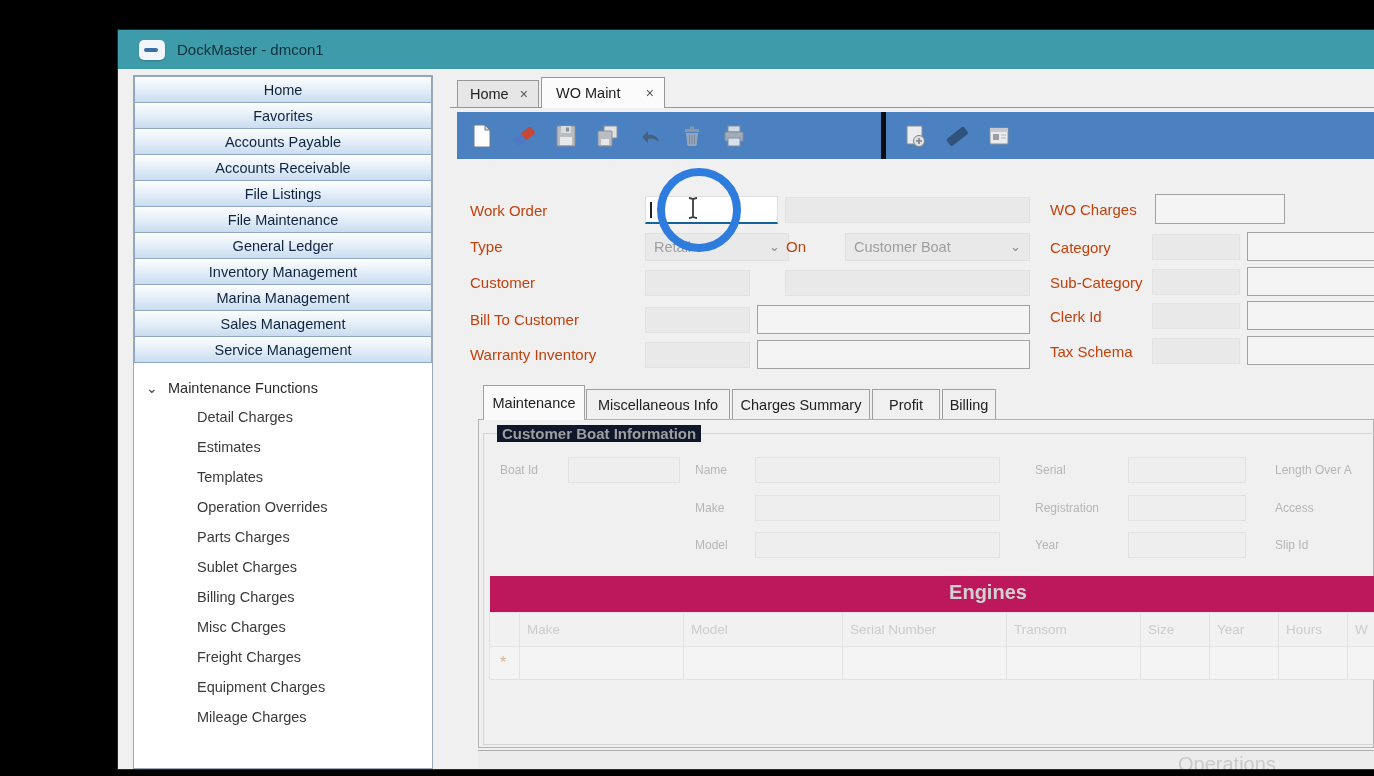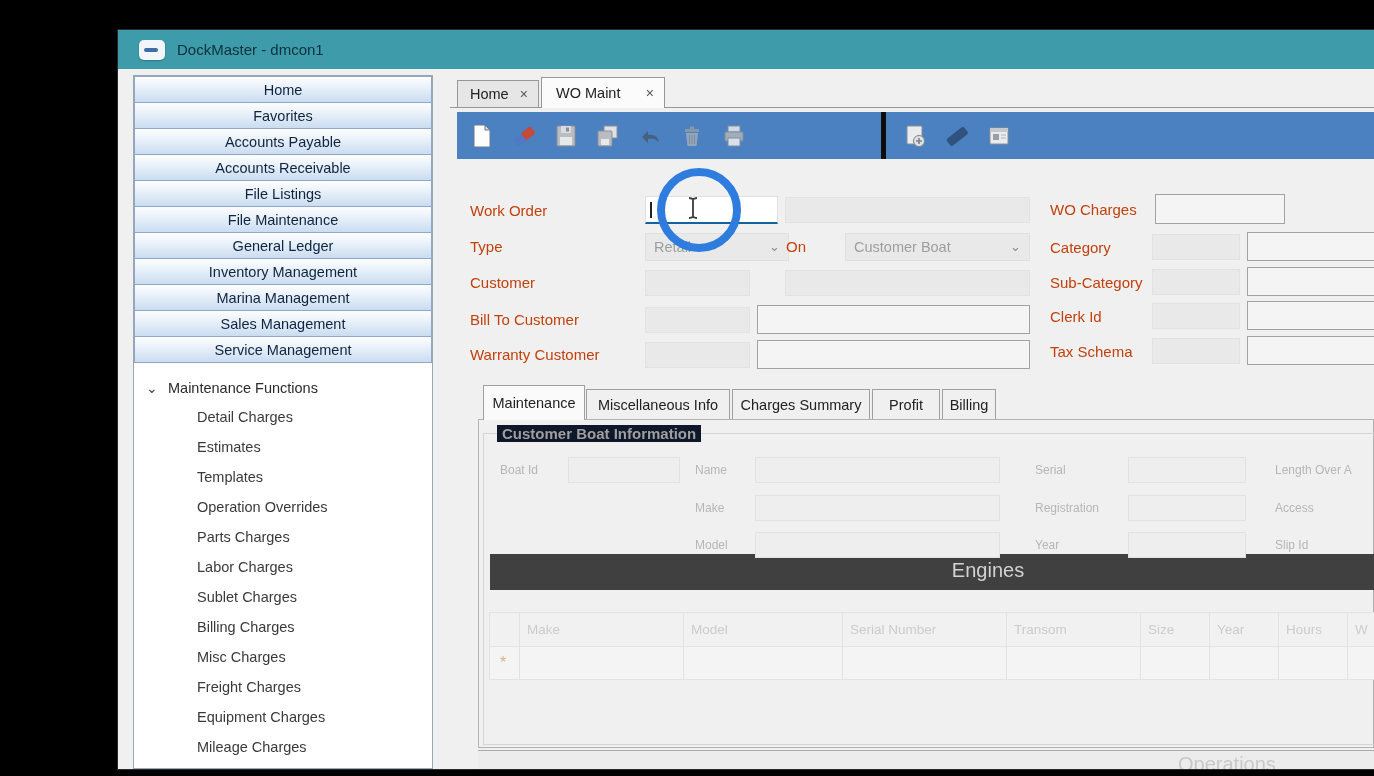--- a/index.html
+++ b/index.html
@@ -41,21 +41,21 @@
   .dd-arrow{margin-left:auto;margin-right:8px;color:#8a8a8a;font-size:13px;line-height:8px;}
   .circle-anno{position:absolute;left:539px;top:138px;width:84px;height:84px;border:8px solid #2e7cdd;border-radius:50%;z-index:20;pointer-events:none;}
   .ibeam{position:absolute;z-index:21;}
   
   .subtab{position:absolute;height:30px;top:359px;border:1px solid #a0a0a0;border-bottom:none;display:flex;align-items:center;justify-content:center;font-size:14.5px;color:#222;background:#f0f0f0;cursor:pointer;}
   .subtab.active{top:355px;height:35px;background:#fafafa;z-index:4;}
   .panel{position:absolute;left:360px;top:389px;width:896px;height:329px;border:1px solid #b2b2b2;background:#f0f0f0;z-index:2;}
   .fieldset{position:absolute;left:365px;top:403px;width:900px;height:312px;border:1px solid #d4d4d4;z-index:2;}
   .legend{position:absolute;left:379px;top:395px;background:#0f172a;padding:0 5px;font-size:15px;font-weight:bold;color:#9f9f9f;z-index:3;}
   
-  .eng-band{position:absolute;left:372px;top:524px;width:884px;height:36px;background:#404040;z-index:2;}
+  .eng-band{position:absolute;left:372px;top:546px;width:884px;height:36px;background:#be185d;z-index:2;font-weight:bold;}
   .eng-title{position:absolute;left:0;top:5px;width:100%;text-align:center;padding-left:112px;font-size:20px;color:#d2d2d2;}
   .eng-row{position:absolute;left:372px;height:35px;display:flex;z-index:2;}
   .eng-cell{border:1px solid #e3e3e3;margin-left:-1px;height:100%;display:flex;align-items:center;padding-left:7px;font-size:13.5px;color:#cccccc;background:#f1f1f1;overflow:hidden;white-space:nowrap;}
   .eng-cell.data{background:#f4f4f4;}
   .marker{color:#ddb185;font-size:16px;padding-left:3px;}
   .ops-band{position:absolute;left:360px;top:720px;width:896px;height:19px;background:#ececec;border-top:1px solid #ababab;z-index:2;}
   .ops-title{position:absolute;left:700px;top:2px;font-size:20px;color:#c9c9c9;}
 </style>
 </head>
 <body>
@@ -84,21 +84,20 @@
       <div class="tree-root">
         <span class="tree-chevron">⌄</span>
         <span>Maintenance Functions</span>
       </div>
       <div class="tree-items">
         <div class="tree-item">Detail Charges</div>
         <div class="tree-item">Estimates</div>
         <div class="tree-item">Templates</div>
         <div class="tree-item">Operation Overrides</div>
         <div class="tree-item">Parts Charges</div>
-        <div class="tree-item">Labor Charges</div>
         <div class="tree-item">Sublet Charges</div>
         <div class="tree-item">Billing Charges</div>
         <div class="tree-item">Misc Charges</div>
         <div class="tree-item">Freight Charges</div>
         <div class="tree-item">Equipment Charges</div>
         <div class="tree-item">Mileage Charges</div>
       </div>
     </div>
 
     <div class="tabstrip-line"></div>
@@ -203,21 +202,21 @@
     </div>
 
     <div class="flabel" style="left:352px;top:240px">Customer</div>
     <div class="field" style="left:527px;top:240px;width:105px;height:26px"></div>
     <div class="field" style="left:667px;top:240px;width:245px;height:26px"></div>
 
     <div class="flabel" style="left:352px;top:277px">Bill To Customer</div>
     <div class="field" style="left:527px;top:277px;width:105px;height:26px"></div>
     <div class="field bordered" style="left:639px;top:275px;width:273px;height:29px"></div>
 
-    <div class="flabel" style="left:352px;top:312px">Warranty Customer</div>
+    <div class="flabel" style="left:352px;top:312px">Warranty Inventory</div>
     <div class="field" style="left:527px;top:312px;width:105px;height:26px"></div>
     <div class="field bordered" style="left:639px;top:310px;width:273px;height:29px"></div>
 
     <div class="flabel" style="left:932px;top:167px">WO Charges</div>
     <div class="field bordered" style="left:1037px;top:164px;width:130px;height:30px"></div>
 
     <div class="flabel" style="left:932px;top:205px">Category</div>
     <div class="field" style="left:1034px;top:204px;width:88px;height:26px"></div>
     <div class="field bordered" style="left:1129px;top:202px;width:200px;height:29px"></div>
 

